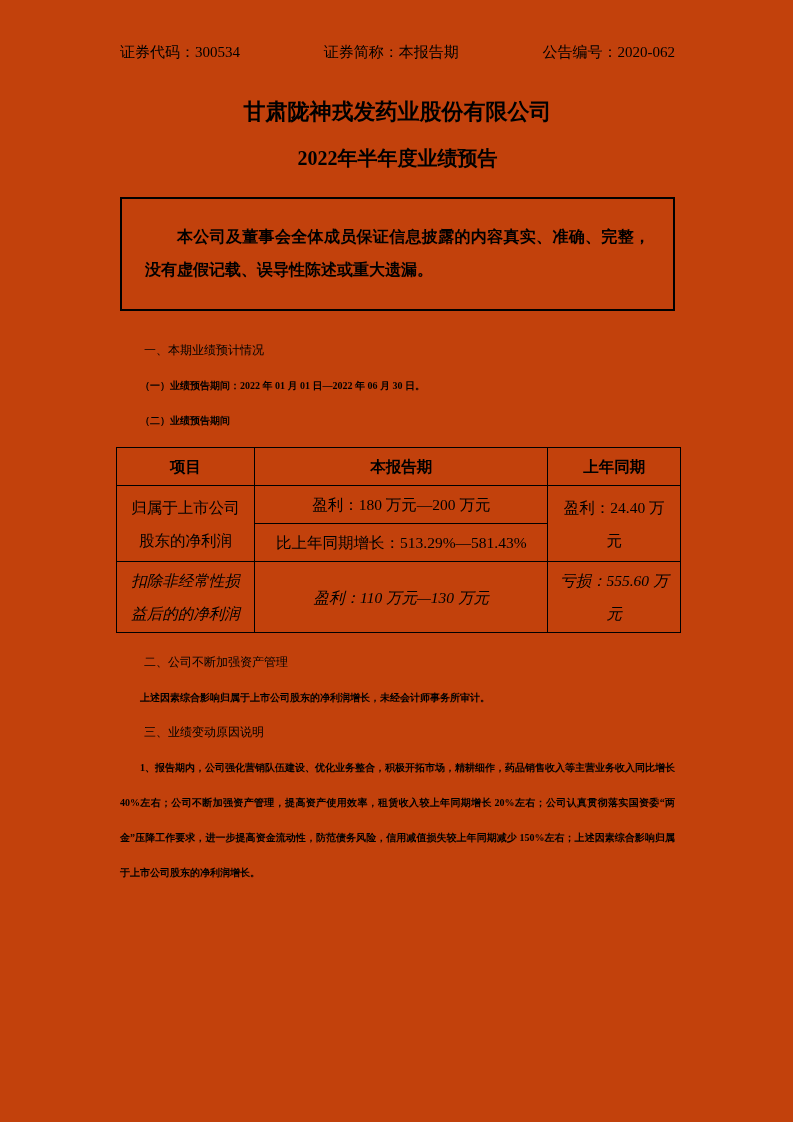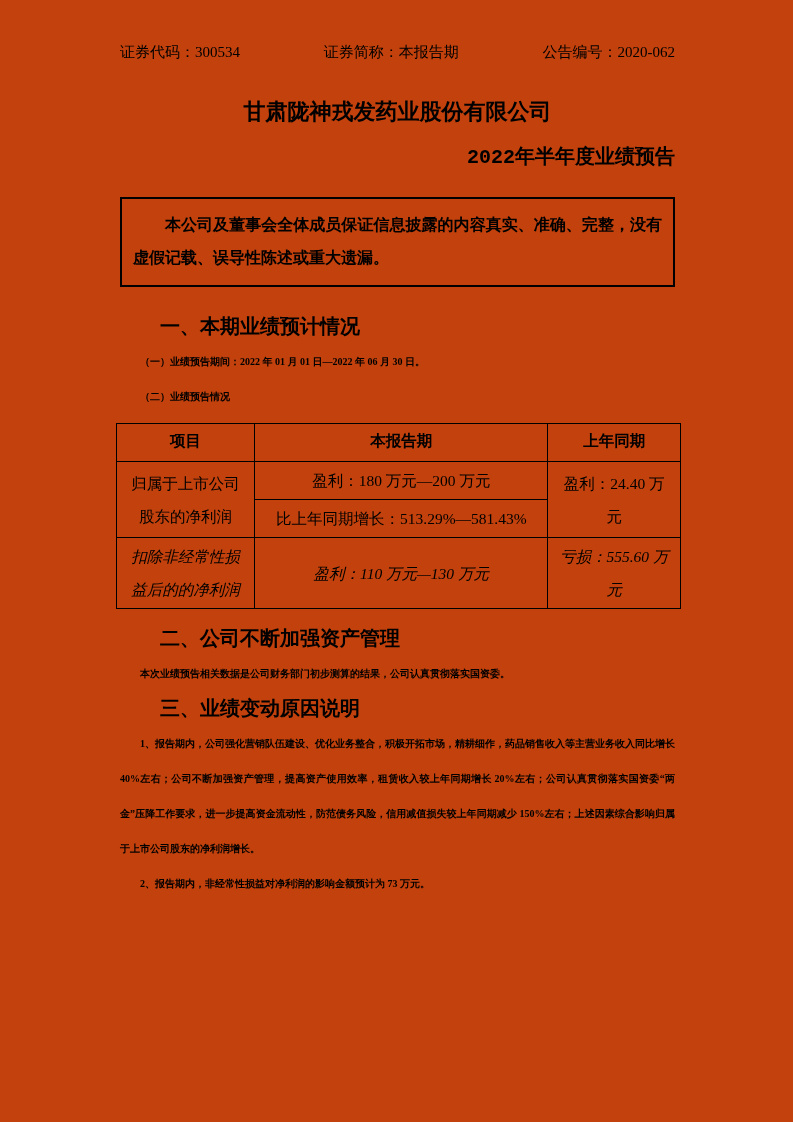--- a/index.html
+++ b/index.html
@@ -29,47 +29,47 @@
   .title {
     margin: 36px 0 0 0;
     text-align: center;
     font-family: "Liberation Sans", "DejaVu Sans", sans-serif;
     font-weight: bold;
     font-size: 22px;
     line-height: 28px;
   }
   .subtitle {
     margin: 19px 0 0 0;
-    text-align: right;
-    font-family: Liberation Mono, monospace;
+    text-align: center;
+    font-family: Liberation Serif, serif;
     font-weight: bold;
     font-size: 20px;
     line-height: 26px;
   }
   
   .disclaimer-box {
     margin-top: 26px;
     border: 2px solid #000000;
     padding: 9px 11px 11px 11px;
   }
   .disclaimer-box p {
-    margin: 0;
+    margin: 12px;
     font-family: "Liberation Sans", "DejaVu Sans", sans-serif;
     font-weight: bold;
     font-size: 16px;
     line-height: 33px;
     text-indent: 2em;
     text-align: justify;
   }
   
   .sec-heading {
     margin: 0;
     font-family: "Liberation Sans", "DejaVu Sans", sans-serif;
-    font-weight: bold;
-    font-size: 20px;
+    font-weight: normal;
+    font-size: 12px;
     line-height: 35px;
     text-indent: 2em;
   }
   .sec1-heading { margin-top: 22px; }
   .body-line {
     margin: 0;
     font-size: 10px;
     line-height: 35px;
     text-indent: 2em;
     text-align: justify;
@@ -96,21 +96,21 @@
   }
   .forecast-table th, .forecast-table td {
     border: 1.5px solid #000000;
     text-align: center;
     vertical-align: middle;
     padding: 2px 11px;
     font-size: 15.5px;
     line-height: 33px;
   }
   .forecast-table th {
-    font-family: Liberation Mono, monospace;
+    font-family: Liberation Sans, sans-serif;
     font-weight: bold;
     height: 33px;
   }
   .col-item  { width: 24.5%; }
   .col-cur   { width: 52%; }
   .col-prior { width: 23.5%; }
   .row-sub td { height: 33px; }
   .row-last td { height: 63px; font-style: italic; }
   
   .sec2-heading { margin-top: 12px; }
@@ -129,21 +129,21 @@
 
   <h1 class="title">甘肃陇神戎发药业股份有限公司</h1>
   <h2 class="subtitle">2022年半年度业绩预告</h2>
 
   <div class="disclaimer-box">
     <p>本公司及董事会全体成员保证信息披露的内容真实、准确、完整，没有虚假记载、误导性陈述或重大遗漏。</p>
   </div>
 
   <h3 class="sec-heading sec1-heading">一、本期业绩预计情况</h3>
   <p class="body-line">（一）业绩预告期间：2022 年 01 月 01 日—2022 年 06 月  30 日。</p>
-  <p class="body-line">（二）业绩预告情况</p>
+  <p class="body-line">（二）业绩预告期间</p>
 
 
   <table class="forecast-table">
     <colgroup>
       <col class="col-item">
         <col class="col-cur">
         <col class="col-prior">
     </colgroup>
     <tbody>
         <tr>
@@ -161,19 +161,18 @@
     </tr>
     <tr class="row-last">
       <td>扣除非经常性损益后的的净利润</td>
       <td>盈利：110 万元—130 万元</td>
       <td>亏损：555.60 万元</td>
     </tr>
   </tbody>
     </table>
 
   <h3 class="sec-heading sec2-heading">二、公司不断加强资产管理</h3>
-  <p class="body-line">本次业绩预告相关数据是公司财务部门初步测算的结果，公司认真贯彻落实国资委。</p>
+  <p class="body-line">上述因素综合影响归属于上市公司股东的净利润增长，未经会计师事务所审计。</p>
 
   <h3 class="sec-heading sec3-heading">三、业绩变动原因说明</h3>
   <p class="body-line">1、报告期内，公司强化营销队伍建设、优化业务整合，积极开拓市场，精耕细作，药品销售收入等主营业务收入同比增长 40%左右；公司不断加强资产管理，提高资产使用效率，租赁收入较上年同期增长 20%左右；公司认真贯彻落实国资委“两金”压降工作要求，进一步提高资金流动性，防范债务风险，信用减值损失较上年同期减少 150%左右；上述因素综合影响归属于上市公司股东的净利润增长。</p>
-  <p class="body-line">2、报告期内，非经常性损益对净利润的影响金额预计为 73 万元。</p>
 
 </div>
 
 </body></html>

